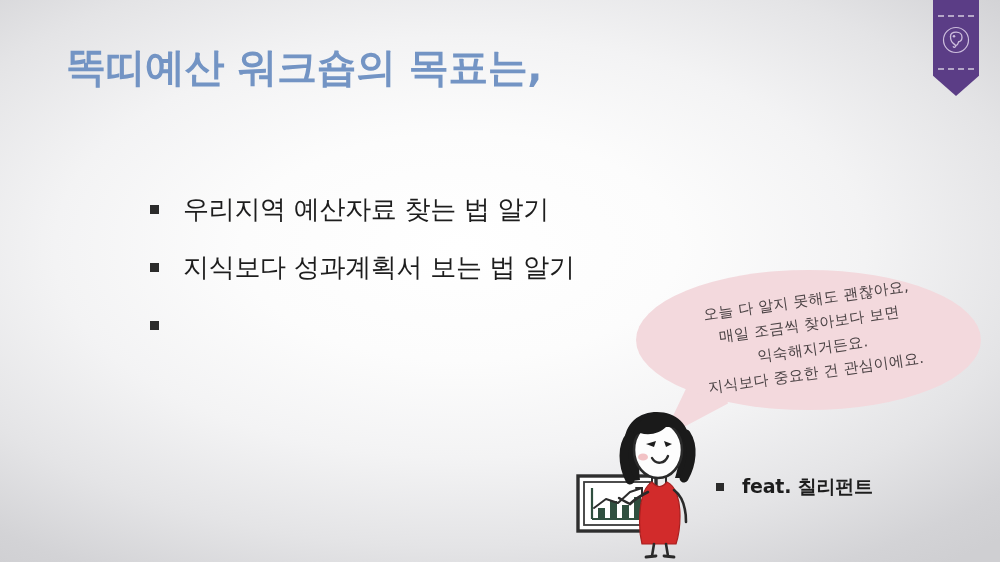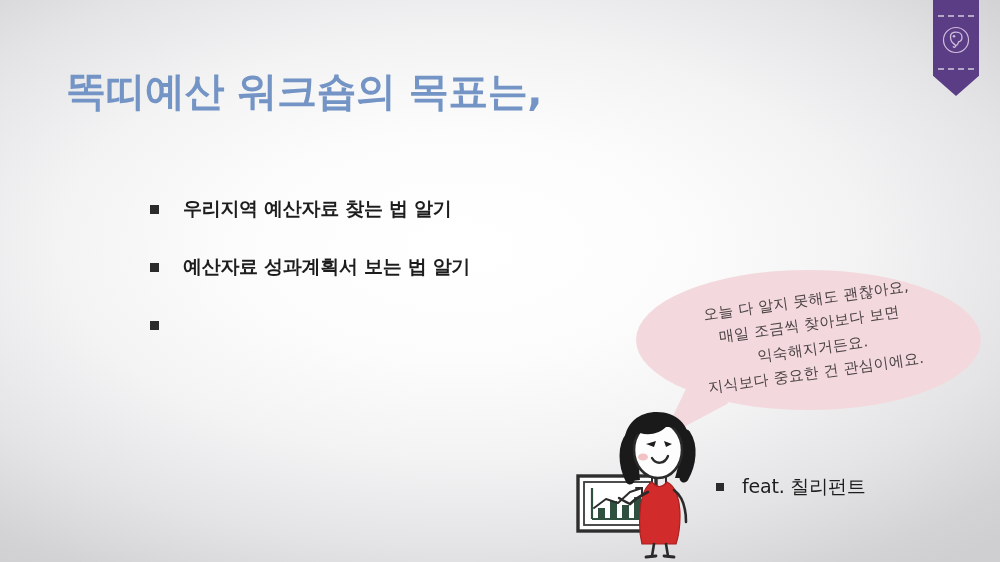--- a/index.html
+++ b/index.html
@@ -51,21 +51,21 @@
     left: 8px;
     top: 25px;
     width: 30px;
     height: 30px;
   }
 
   
   .title {
     position: absolute;
     left: 66px;
-    top: 64px;
+    top: 40px;
     font-size: 40px;
     font-weight: bold;
     color: #7394c4;
     letter-spacing: -0.5px;
     white-space: nowrap;
   }
 
   
   .bullets {
     position: absolute;
@@ -79,23 +79,23 @@
     height: 58px;
   }
   .bullet-marker {
     width: 9px;
     height: 9px;
     background: #2b2b2b;
     flex: 0 0 auto;
     margin-right: 24px;
   }
   .bullet-text {
-    font-size: 19px;
+    font-size: 26px;
     color: #1d1d1d;
-    font-weight: 700;
+    font-weight: 400;
     letter-spacing: -0.3px;
     white-space: nowrap;
   }
 
   
   .bubble-wrap {
     position: absolute;
     left: 636px;
     top: 270px;
     width: 345px;
@@ -141,20 +141,21 @@
     top: 474px;
     display: flex;
     align-items: center;
   }
   .feat .bullet-marker { width: 8px; height: 8px; margin-right: 18px; }
   .feat-text {
     font-size: 19px;
     color: #1d1d1d;
     letter-spacing: -0.2px;
     white-space: nowrap;
+    font-weight: bold;
   }
 
   
   .figure {
     position: absolute;
     left: 572px;
     top: 404px;
     width: 160px;
     height: 158px;
   }
@@ -179,21 +180,21 @@
 
   <div class="title">똑띠예산 워크숍의 목표는,</div>
 
   <div class="bullets">
     <div class="bullet-row">
       <span class="bullet-marker"></span>
       <span class="bullet-text">우리지역 예산자료 찾는 법 알기</span>
     </div>
     <div class="bullet-row">
       <span class="bullet-marker"></span>
-      <span class="bullet-text">예산자료 성과계획서 보는 법 알기</span>
+      <span class="bullet-text">지식보다 성과계획서 보는 법 알기</span>
     </div>
     <div class="bullet-row">
       <span class="bullet-marker"></span>
     </div>
   </div>
 
   <div class="bubble-wrap">
     <div class="bubble-tail"></div>
     <div class="bubble-ell"></div>
     <div class="bubble-text">

